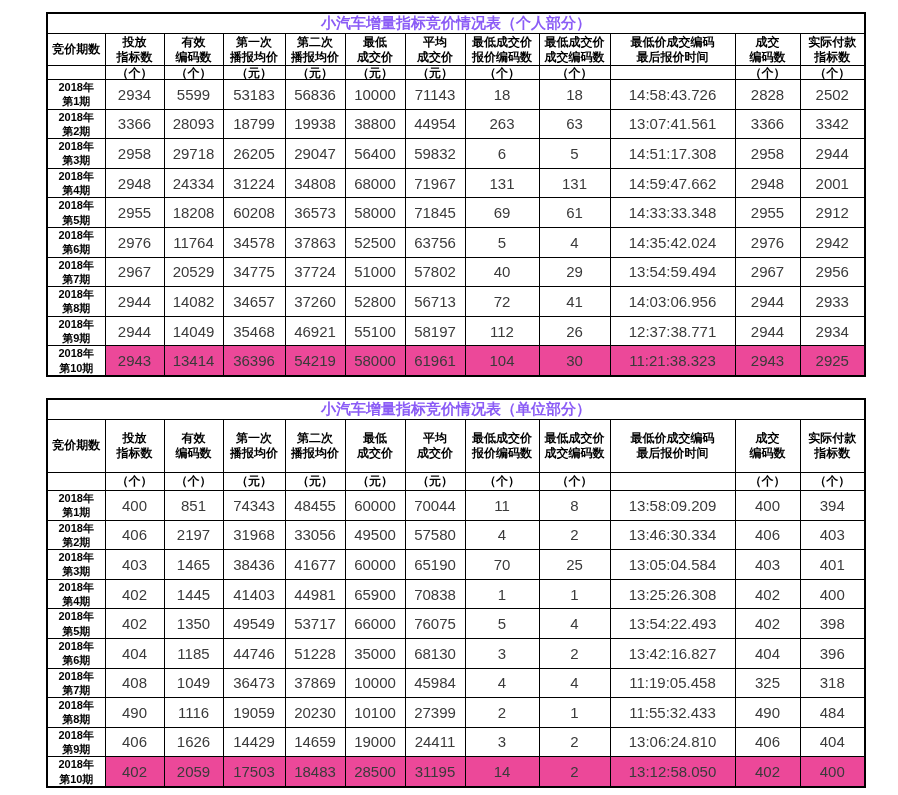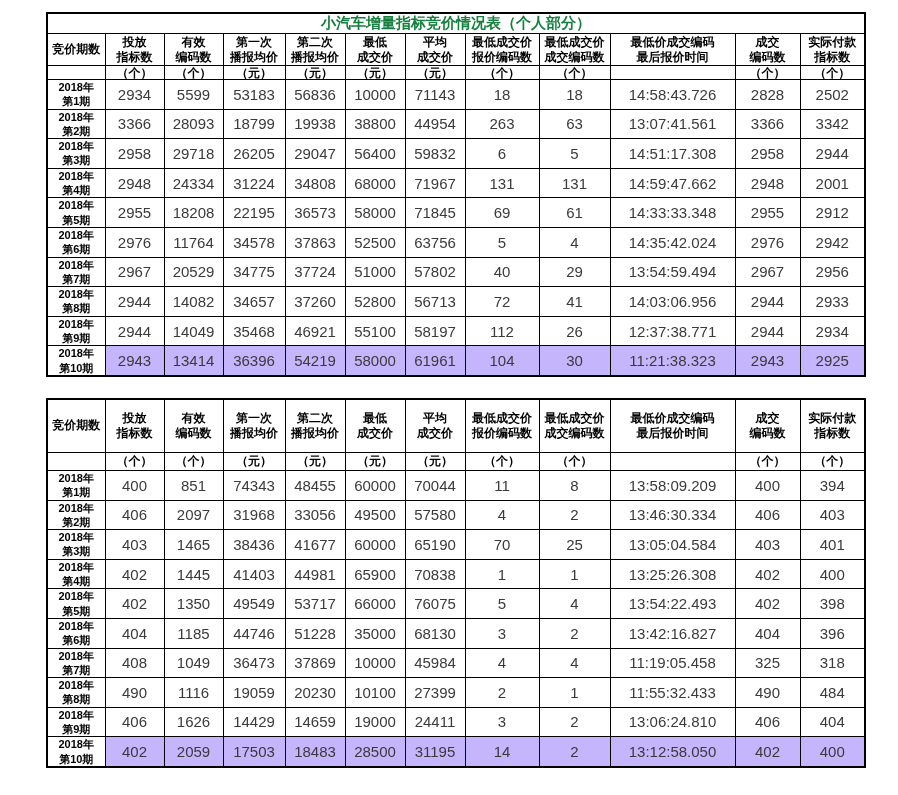--- a/index.html
+++ b/index.html
@@ -15,34 +15,34 @@
   }
   table.grid td{
     border:1px solid #000;text-align:center;vertical-align:middle;
     padding:0;overflow:hidden;
   }
   col.c0{width:58px}col.c1{width:59px}col.c2{width:59px}col.c3{width:62px}
   col.c4{width:60px}col.c5{width:60px}col.c6{width:60px}col.c7{width:74px}
   col.c8{width:71px}col.c9{width:125px}col.c10{width:65px}col.c11{width:65px}
 
   td.title-cell{
-    font-weight:bold;font-size:15px;height:19px;color:#15803d;
+    font-weight:bold;font-size:15px;height:19px;color:#8b5cf6;
     border-bottom:1px solid #000;background:#fff;
   }
   td.hname{font-weight:bold;font-size:12px;line-height:1.25;height:31px;color:#000;}
   td.unit{font-weight:bold;font-size:12px;height:13px;line-height:1;color:#000;border-bottom:2px solid #000;}
   .t2 td.hname{height:52px;}
   .t2 td.unit{height:17px;}
 
   tr.data td{height:28px;font-size:15px;color:#3a3a3a;background:#fff;}
   tr.data td.period{
     font-weight:bold;font-size:11px;line-height:1.3;color:#000;
   }
   td.val{position:relative;}
-  tr.hl td.val{background:#c4b5fd;}
+  tr.hl td.val{background:#ec4899;}
   .tbl-gap{height:21px;}
 </style>
 </head>
 <body>
 
 <div class="wrap">
   <section id="table-0">
       <table class="grid">
         <colgroup>
           <col class="c0">
@@ -193,21 +193,21 @@
             <td class="val">2948</td>
             <td class="val">2001</td>
           </tr>
           <tr class="data">
             <td class="period">
               <div>2018年</div>
               <div>第5期</div>
             </td>
             <td class="val">2955</td>
             <td class="val">18208</td>
-            <td class="val">22195</td>
+            <td class="val">60208</td>
             <td class="val">36573</td>
             <td class="val">58000</td>
             <td class="val">71845</td>
             <td class="val">69</td>
             <td class="val">61</td>
             <td class="val">14:33:33.348</td>
             <td class="val">2955</td>
             <td class="val">2912</td>
           </tr>
           <tr class="data">
@@ -310,20 +310,23 @@
           <col class="c5">
           <col class="c6">
           <col class="c7">
           <col class="c8">
           <col class="c9">
           <col class="c10">
           <col class="c11">
         </colgroup>
         <tbody>
           <tr>
+            <td colspan="12" class="title-cell">小汽车增量指标竞价情况表（单位部分）</td>
+          </tr>
+          <tr>
             <td class="hname">
               <div>竞价期数</div>
             </td>
             <td class="hname">
               <div>投放</div>
               <div>指标数</div>
             </td>
             <td class="hname">
               <div>有效</div>
               <div>编码数</div>
@@ -395,21 +398,21 @@
             <td class="val">13:58:09.209</td>
             <td class="val">400</td>
             <td class="val">394</td>
           </tr>
           <tr class="data">
             <td class="period">
               <div>2018年</div>
               <div>第2期</div>
             </td>
             <td class="val">406</td>
-            <td class="val">2097</td>
+            <td class="val">2197</td>
             <td class="val">31968</td>
             <td class="val">33056</td>
             <td class="val">49500</td>
             <td class="val">57580</td>
             <td class="val">4</td>
             <td class="val">2</td>
             <td class="val">13:46:30.334</td>
             <td class="val">406</td>
             <td class="val">403</td>
           </tr>

